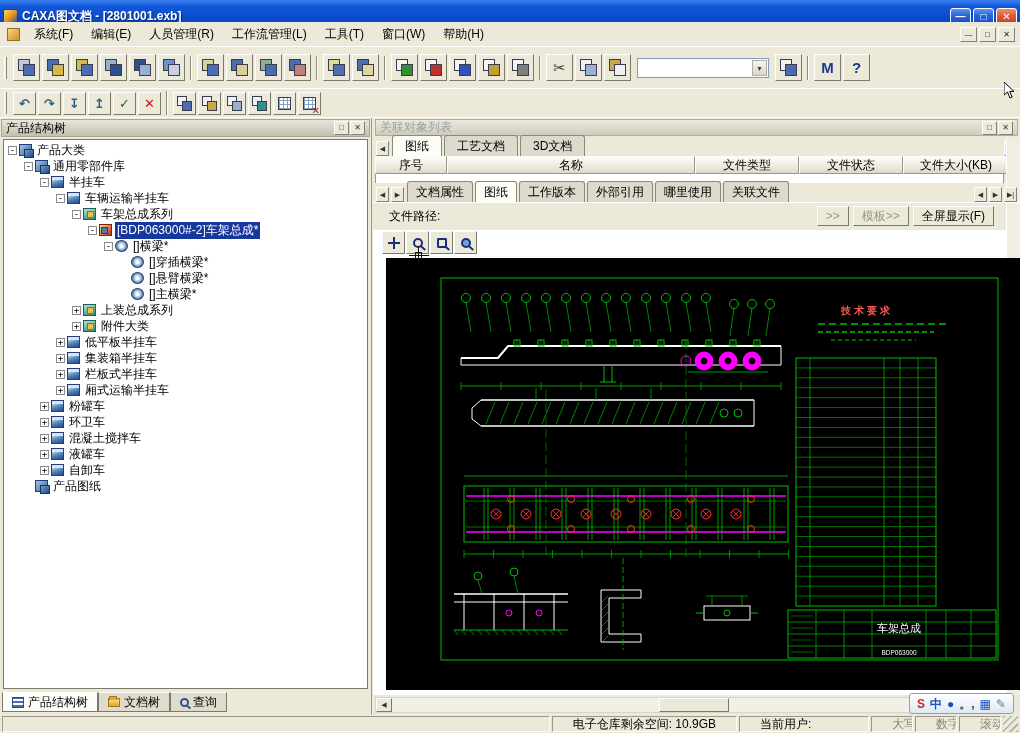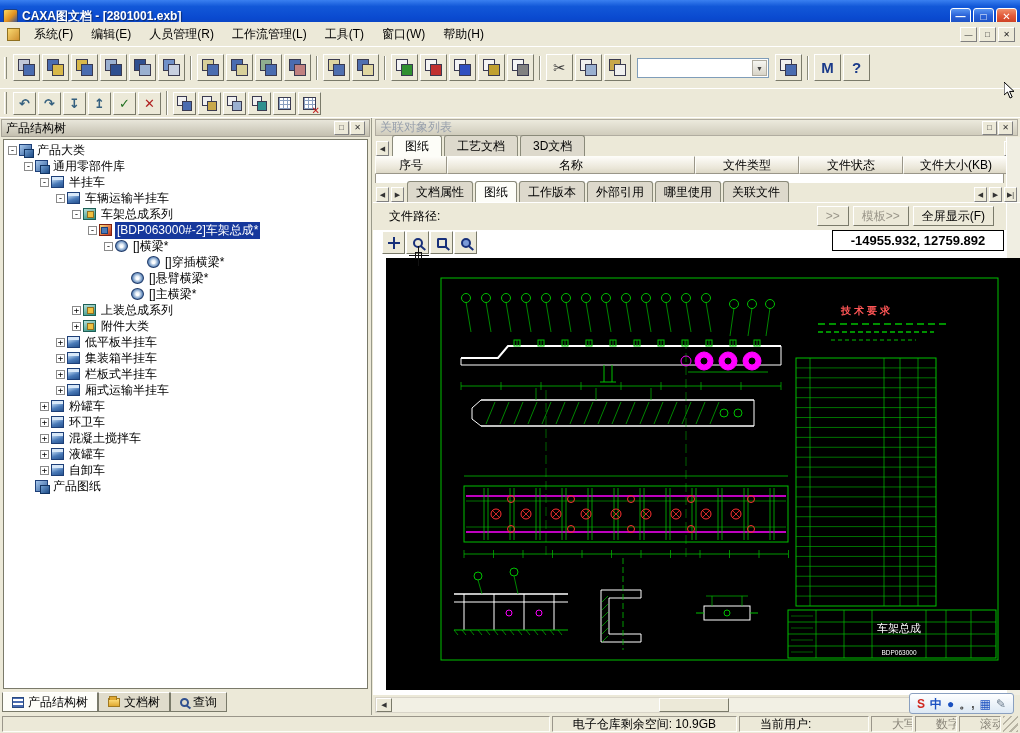--- a/index.html
+++ b/index.html
@@ -339,21 +339,21 @@
         <div class="trow" style="padding-left: 84px;">
           <span class="texp">-</span>
           <span class="ticon assembly"></span>
           <span class="tlabel sel">[BDP063000#-2]车架总成*</span>
         </div>
         <div class="trow" style="padding-left: 100px;">
           <span class="texp">-</span>
           <span class="ticon gear"></span>
           <span class="tlabel">[]横梁*</span>
         </div>
-        <div class="trow" style="padding-left: 116px; margin-left: 16px;">
+        <div class="trow" style="padding-left: 116px;">
           <span class="texp none"></span>
           <span class="ticon gear"></span>
           <span class="tlabel">[]穿插横梁*</span>
         </div>
         <div class="trow" style="padding-left: 116px;">
           <span class="texp none"></span>
           <span class="ticon gear"></span>
           <span class="tlabel">[]悬臂横梁*</span>
         </div>
         <div class="trow" style="padding-left: 116px;">
@@ -495,21 +495,20 @@
           <span class="zbtn">
             <span class="mag"></span>
           </span>
           <span class="zbtn">
             <span class="mag magrect"></span>
           </span>
           <span class="zbtn">
             <span class="mag magfill"></span>
           </span>
         </div>
-      <div class="coords">-14955.932, 12759.892</div>
       <div class="cad-canvas">
         <svg id="cad-svg" width="620" height="432" viewBox="0 0 620 432">
             <rect x="55" y="20" width="557" height="382" stroke="#00c000" fill="none"></rect>
             <circle cx="80" cy="40" r="4.5" stroke="#00c000" fill="none"></circle>
             <line x1="80" y1="44" x2="85" y2="74" stroke="#00c000" stroke-width="0.7"></line>
             <circle cx="100" cy="40" r="4.5" stroke="#00c000" fill="none"></circle>
             <line x1="100" y1="44" x2="105" y2="74" stroke="#00c000" stroke-width="0.7"></line>
             <circle cx="120" cy="40" r="4.5" stroke="#00c000" fill="none"></circle>
             <line x1="120" y1="44" x2="125" y2="74" stroke="#00c000" stroke-width="0.7"></line>
             <circle cx="140" cy="40" r="4.5" stroke="#00c000" fill="none"></circle>

